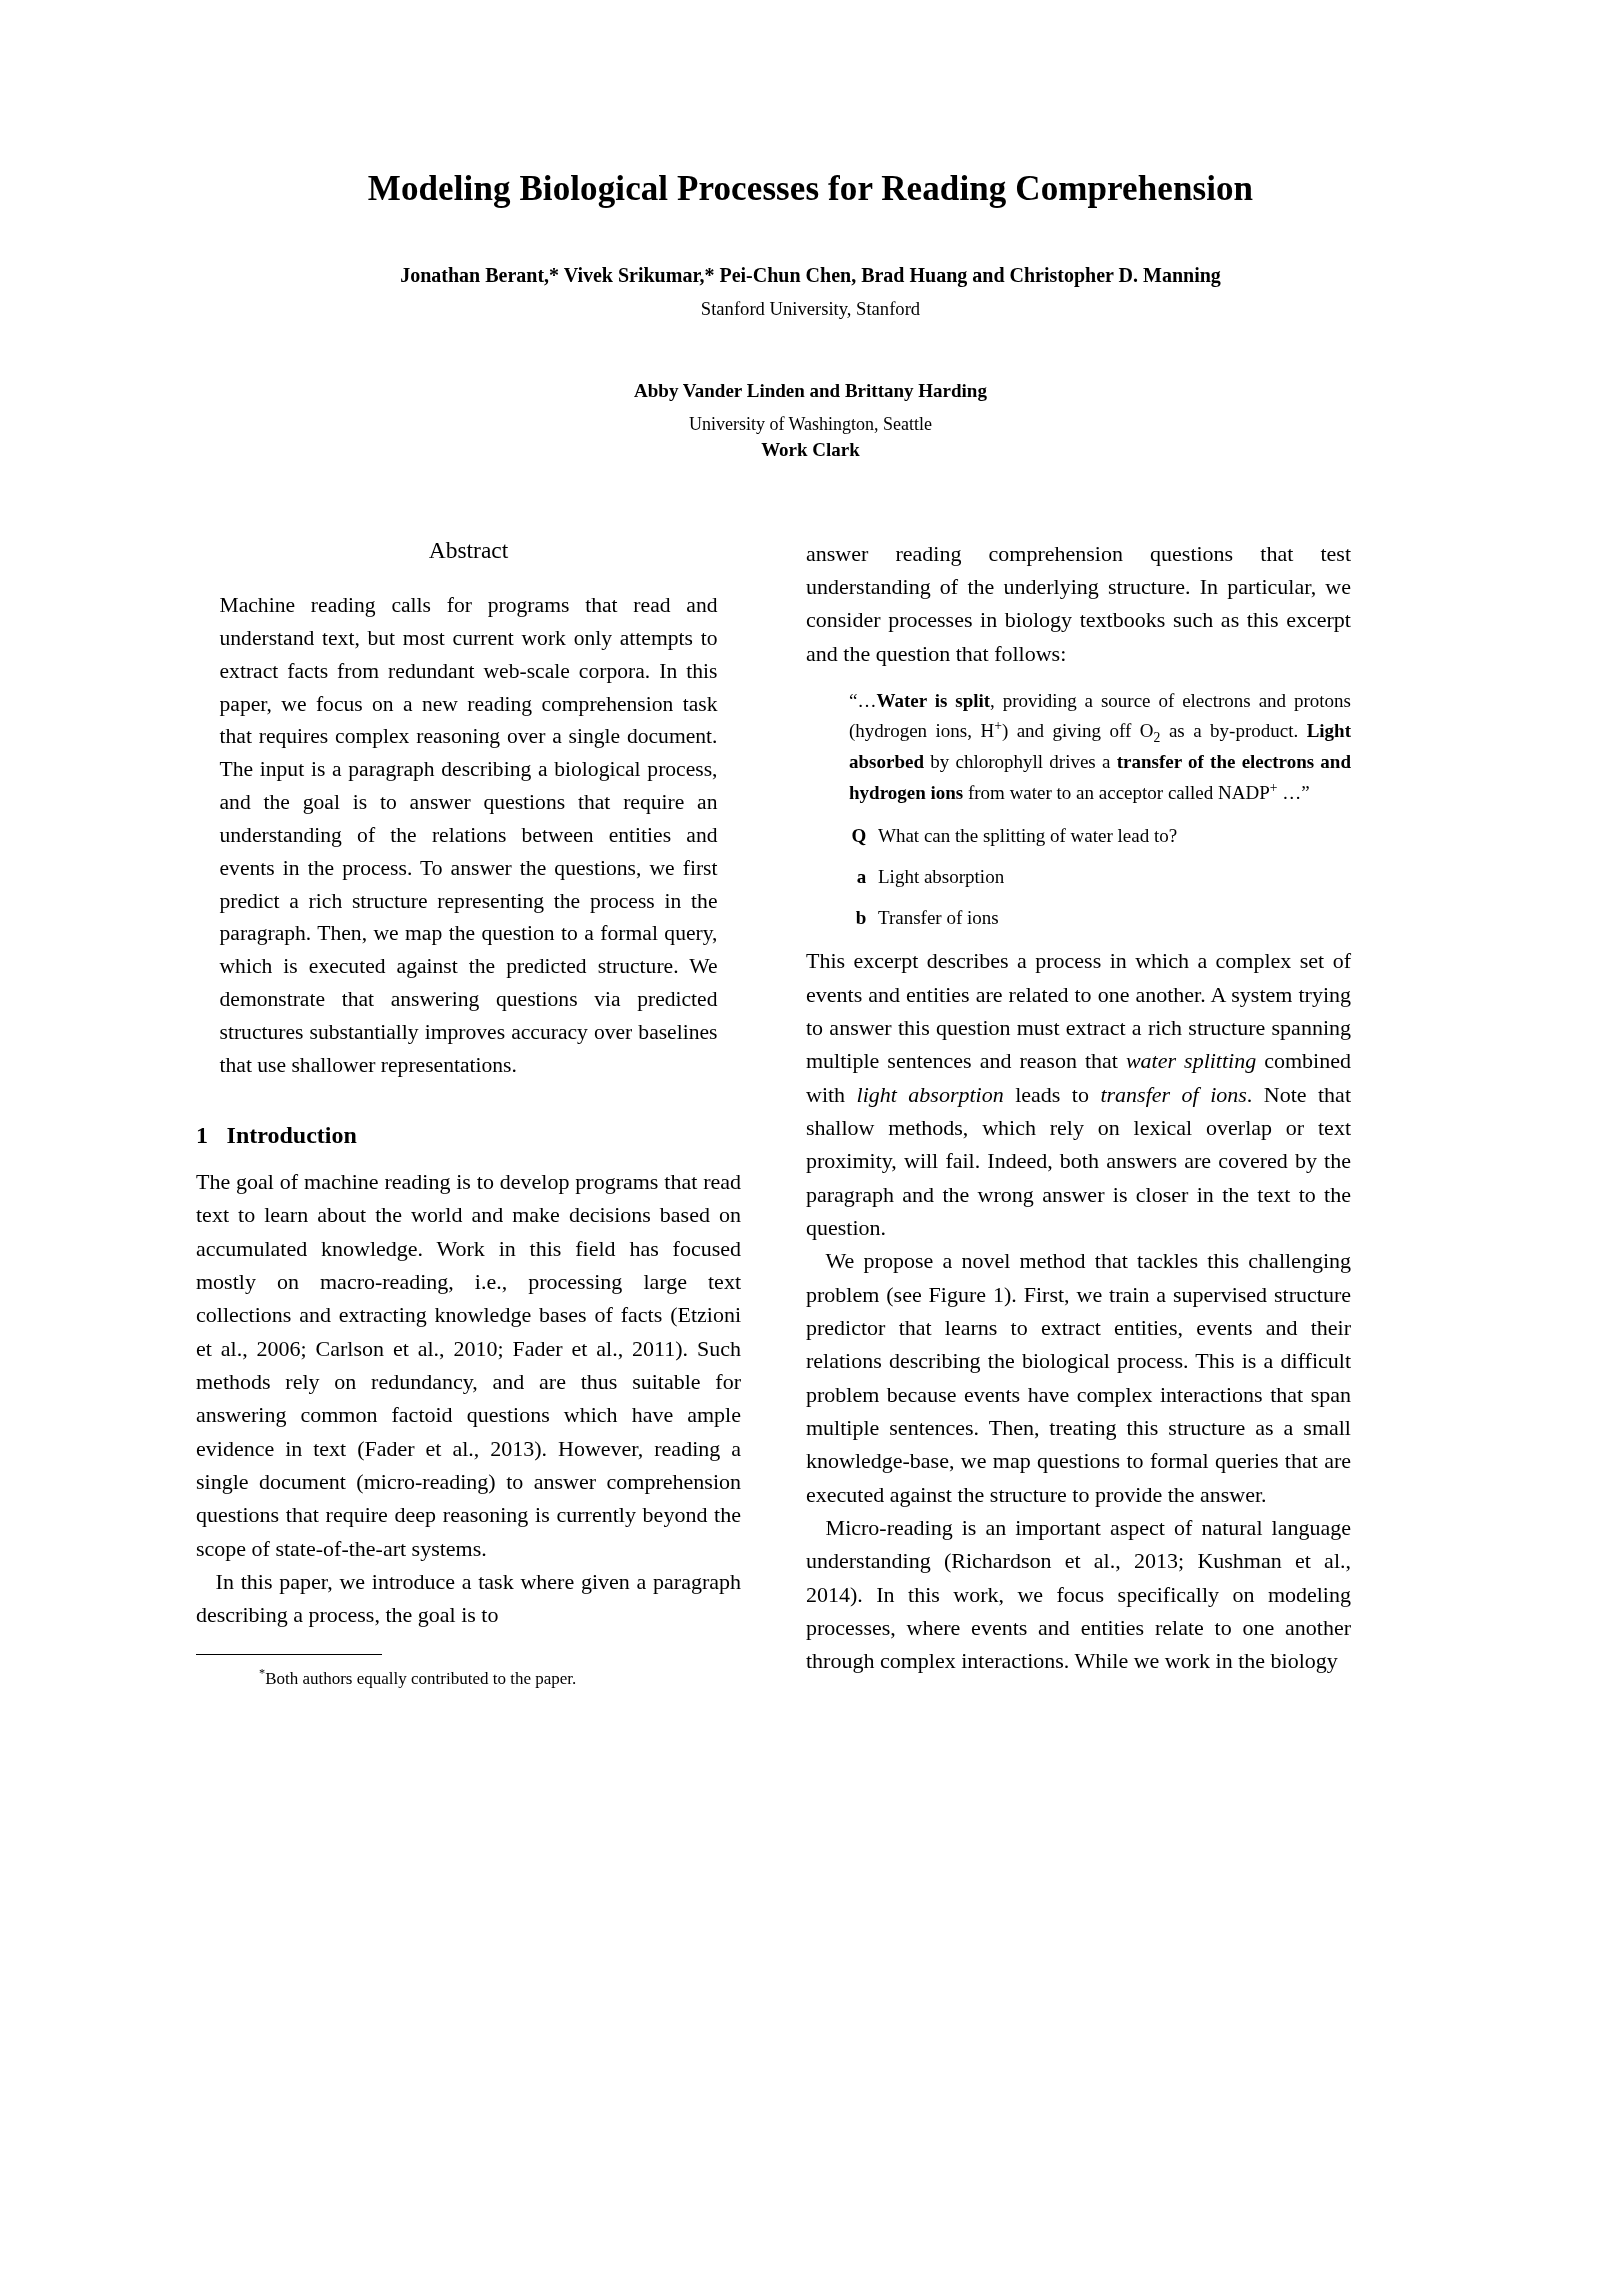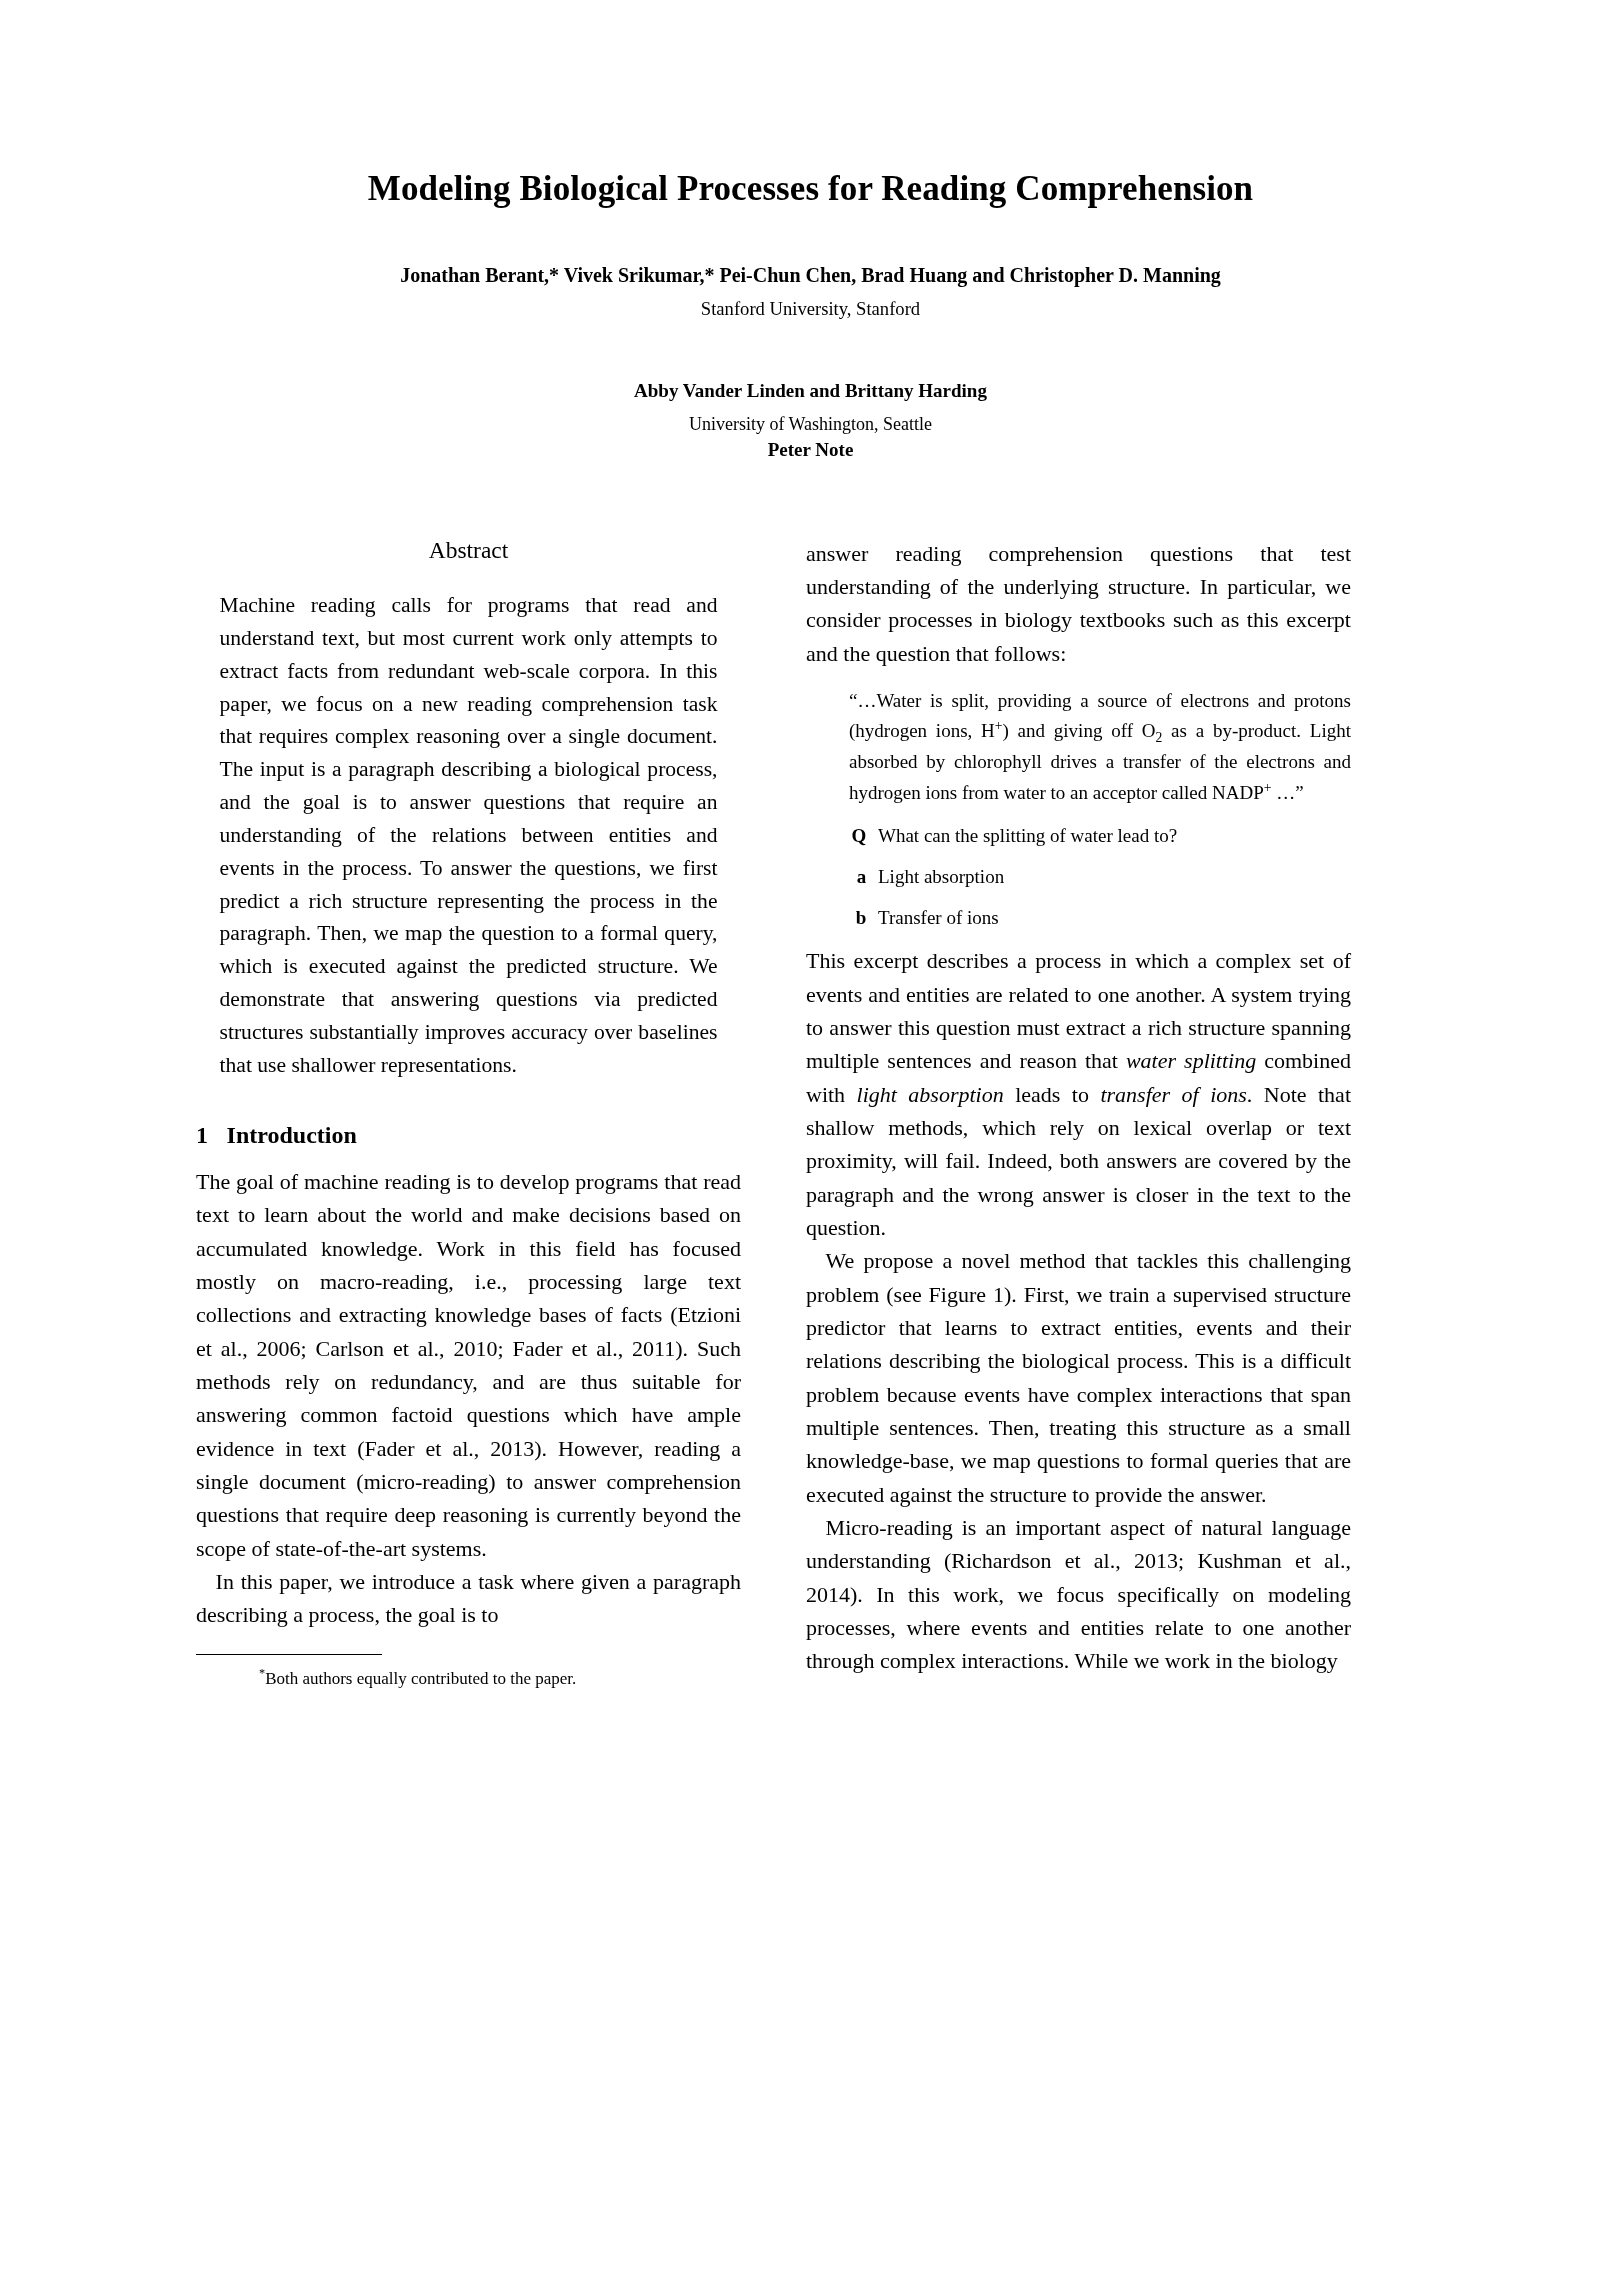--- a/index.html
+++ b/index.html
@@ -136,21 +136,21 @@
     font-weight: bold;
     text-align: right;
     padding-right: 11.8px;
     box-sizing: border-box;
   }
   .qa-text { flex: 1 1 auto; }
 
   sup.sup { font-size: 0.72em; vertical-align: super; line-height: 0; }
   sub.sub { font-size: 0.72em; vertical-align: sub; line-height: 0; }
   i { font-style: italic; }
-  b { font-weight: normal; }
+  b { font-weight: bold; }
 
   
   .footnote-wrap {
     position: absolute;
     left: 0;
     bottom: -25.5px;
     width: 545px;
   }
   .footrule {
     width: 186px;
@@ -174,21 +174,21 @@
 
   <div class="authors-main">Jonathan Berant,* Vivek Srikumar,* Pei-Chun Chen, Brad Huang and Christopher D. Manning</div>
   <div class="affil-main">Stanford University, Stanford</div>
 
   <div class="authors-row">
     <div class="authors-col">
       <div class="nm">Abby Vander Linden and Brittany Harding</div>
       <div class="af">University of Washington, Seattle</div>
     </div>
     <div class="authors-col">
-      <div class="nm">Peter Note</div>
+      <div class="nm">Work Clark</div>
     </div>
   </div>
 
   <div class="columns">
 
     <div class="col left">
 
       <div class="abstract-head">Abstract</div>
       <p class="abstract-body">Machine reading calls for programs that read and understand text, but most current work only attempts to extract facts from redundant web-scale corpora. In this paper, we focus on a new reading comprehension task that requires complex reasoning over a single document. The input is a paragraph describing a biological process, and the goal is to answer questions that require an understanding of the relations between entities and events in the process. To answer the questions, we first predict a rich structure representing the process in the paragraph. Then, we map the question to a formal query, which is executed against the predicted structure. We demonstrate that answering questions via predicted structures substantially improves accuracy over baselines that use shallower representations.</p>
 

